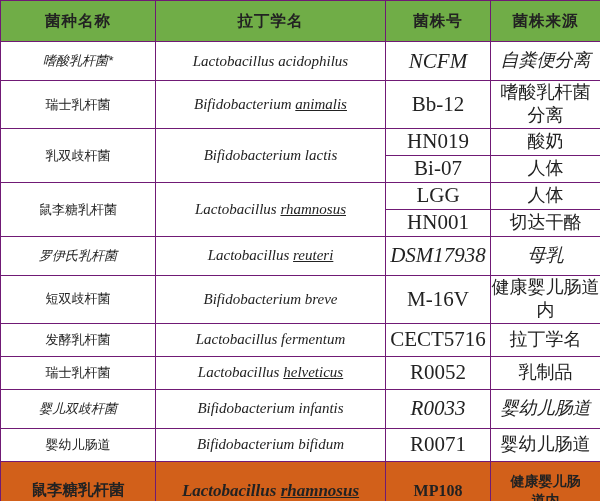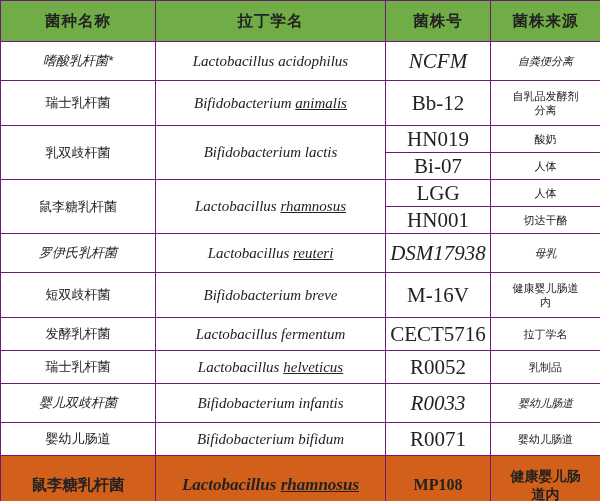--- a/index.html
+++ b/index.html
@@ -50,21 +50,21 @@
     font-size: 15px;
   }
   td.latin .ul {
     text-decoration: underline;
   }
   td.code {
     font-family: "Liberation Serif", serif;
     font-size: 21px;
   }
   td.src {
-    font-size: 11px;
+    font-size: 18px;
     line-height: 1.3;
   }
   tr.h-tall td { height: 38px; font-style: italic; }
   tr.h-tall2 td { height: 44px; }
   tr.h-short td { height: 26px; }
   tr.h-mid td { height: 32px; }
 
   
   tr.highlight td {
     background: #d2601a;
@@ -105,21 +105,21 @@
       <td class="latin"><span>Lactobacillus  acidophilus</span></td>
       <td class="code">NCFM</td>
       <td class="src">自粪便分离</td>
     </tr>
 
     <tr class="h-tall2">
       <td class="cell">瑞士乳杆菌</td>
       <td class="latin"><span>Bifidobacterium </span><span class="ul">animalis</span></td>
       <td class="code">Bb-12</td>
       <td class="src">
-        <span class="nowrapline">自乳品发酵剂</span>
+        <span class="nowrapline">嗜酸乳杆菌</span>
         <span class="nowrapline">分离</span>
       </td>
     </tr>
 
     <tr class="h-short">
       <td class="cell" rowspan="2">乳双歧杆菌</td>
       <td class="latin" rowspan="2"><span>Bifidobacterium lactis</span></td>
       <td class="code">HN019</td>
       <td class="src">酸奶</td>
     </tr>

